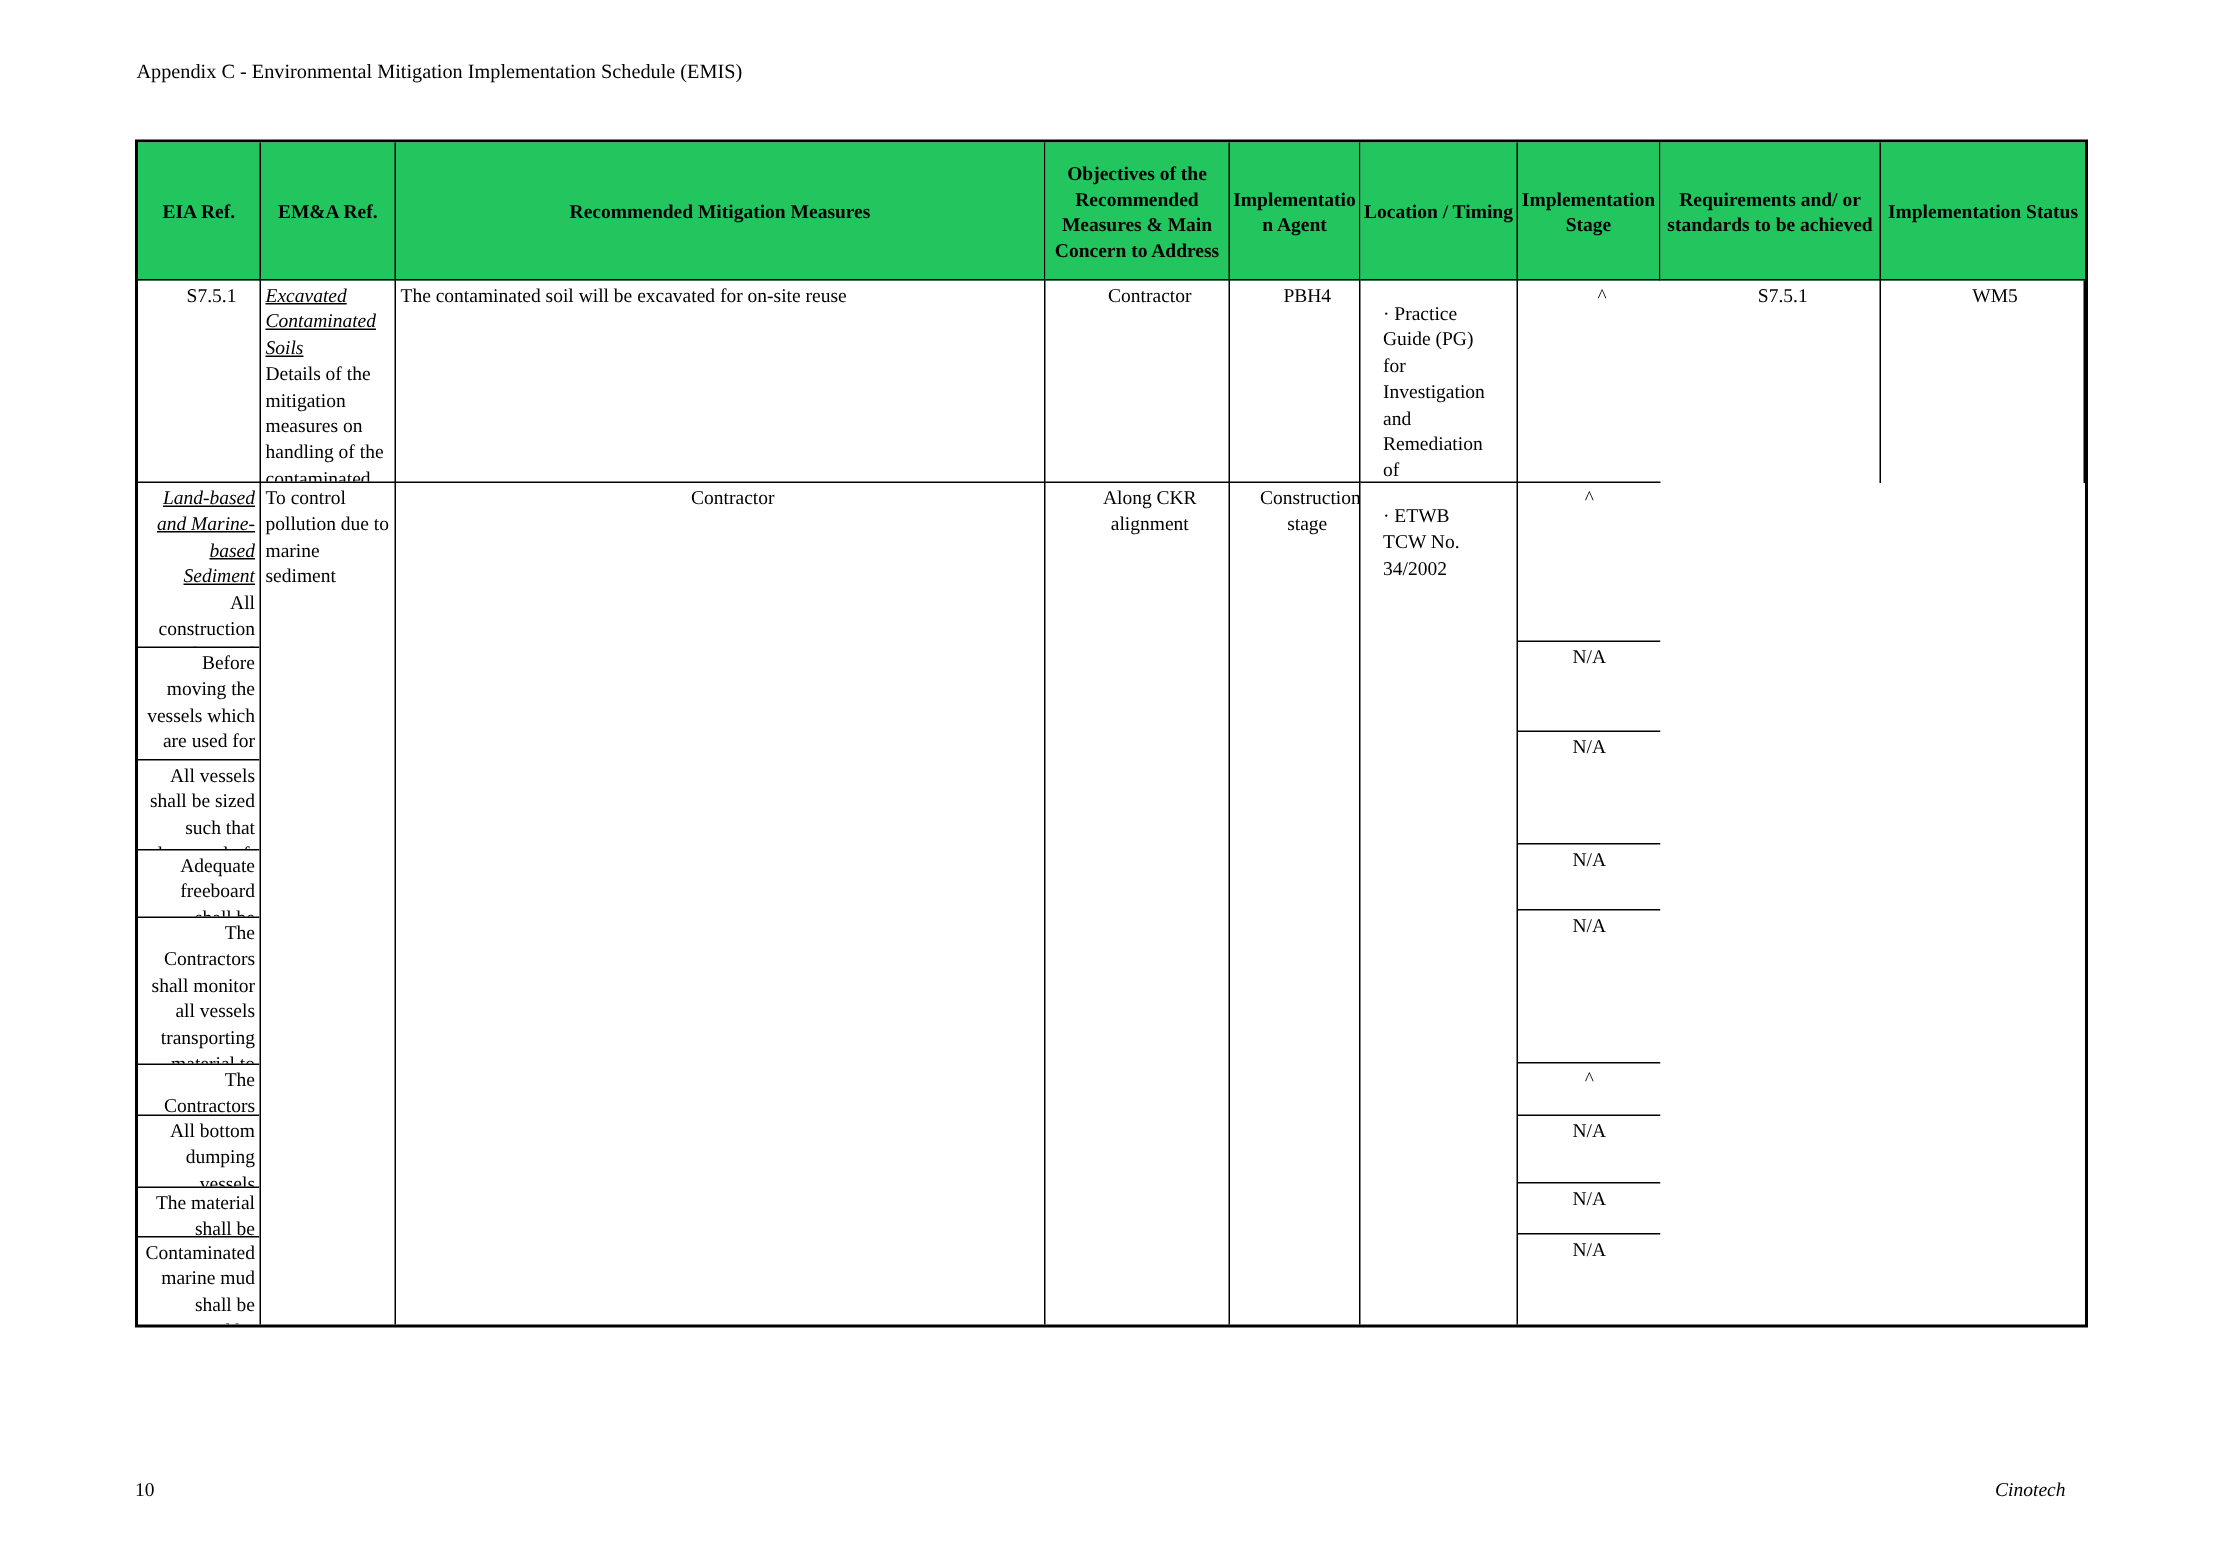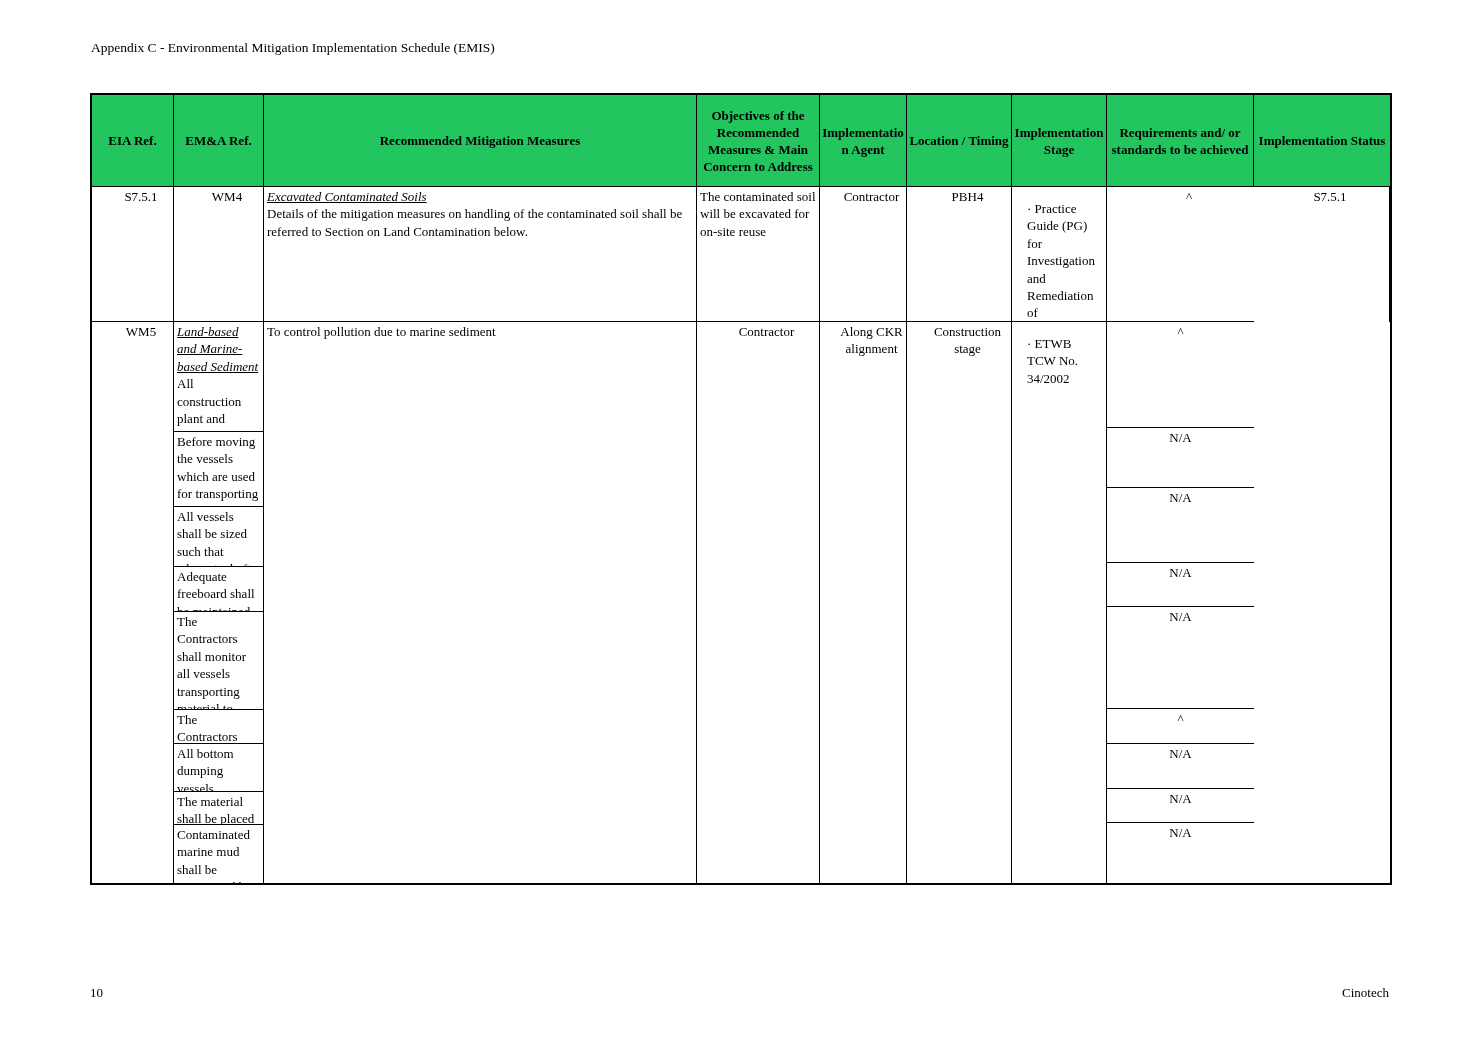--- a/index.html
+++ b/index.html
@@ -46,36 +46,37 @@
   .hdr > div{width:100%;}
   .center{text-align:center;padding-left:20px;}
   .measure-title{text-decoration:underline;font-style:italic;}
   .subcells{display:flex;flex-direction:column;padding:0;}
   .subcell{
     border-bottom:1.5px solid #000;
     box-sizing:border-box;
     overflow:hidden;
     padding:1px 3px;
     flex:none;
+    text-align:right;
   }
   .subcell:last-child{border-bottom:none;flex:1;}
   .status-sub{text-align:center;}
   
   .m1{height:110px;} .m2{height:60px;} .m3{height:75px;} .m4{height:45px;}
   .m5{height:98px;}  .m6{height:34px;} .m7{height:48px;} .m8{height:33px;}
   
   .s1{height:106px;} .s2{height:60px;} .s3{height:75px;} .s4{height:44px;}
   .s5{height:102px;} .s6{height:35px;} .s7{height:45px;} .s8{height:34px;}
   .req-item{margin:12px;}
   .footer{
     position:absolute;left:90px;top:985px;width:1299px;
     font-size:13px;
   }
   .footer .page-num{position:absolute;left:0;width:100%;}
-  .footer .company{position:absolute;right:0;}
+  .footer .company{position:absolute;right:12px;font-style:italic;}
 </style>
 </head>
 <body>
 
 <div class="doc-title">Appendix C - Environmental Mitigation Implementation Schedule (EMIS)</div>
 
 <div class="emis-table">
 
   <div class="cell hdr">
       <div>EIA Ref.</div>
@@ -99,21 +100,20 @@
       <div>Implementation Stage</div>
     </div>
   <div class="cell hdr">
       <div>Requirements and/ or standards to be achieved</div>
     </div>
   <div class="cell hdr last-col">
       <div>Implementation Status</div>
     </div>
 
   <div class="cell center">S7.5.1</div>
-  <div class="cell center">WM4</div>
   <div class="cell">
     <div class="measure-title">Excavated Contaminated Soils</div>
     <div>Details of the mitigation measures on handling of the contaminated soil shall be referred to Section on Land Contamination below.</div>
   </div>
   <div class="cell">The contaminated soil will be excavated for on-site reuse</div>
   <div class="cell center">Contractor</div>
   <div class="cell center">PBH4</div>
   <div class="cell">
     <div class="req-item">· Practice Guide (PG) for Investigation and Remediation of Contaminated Land</div>
     <div class="req-item">· GN/GM for land contamination</div>

